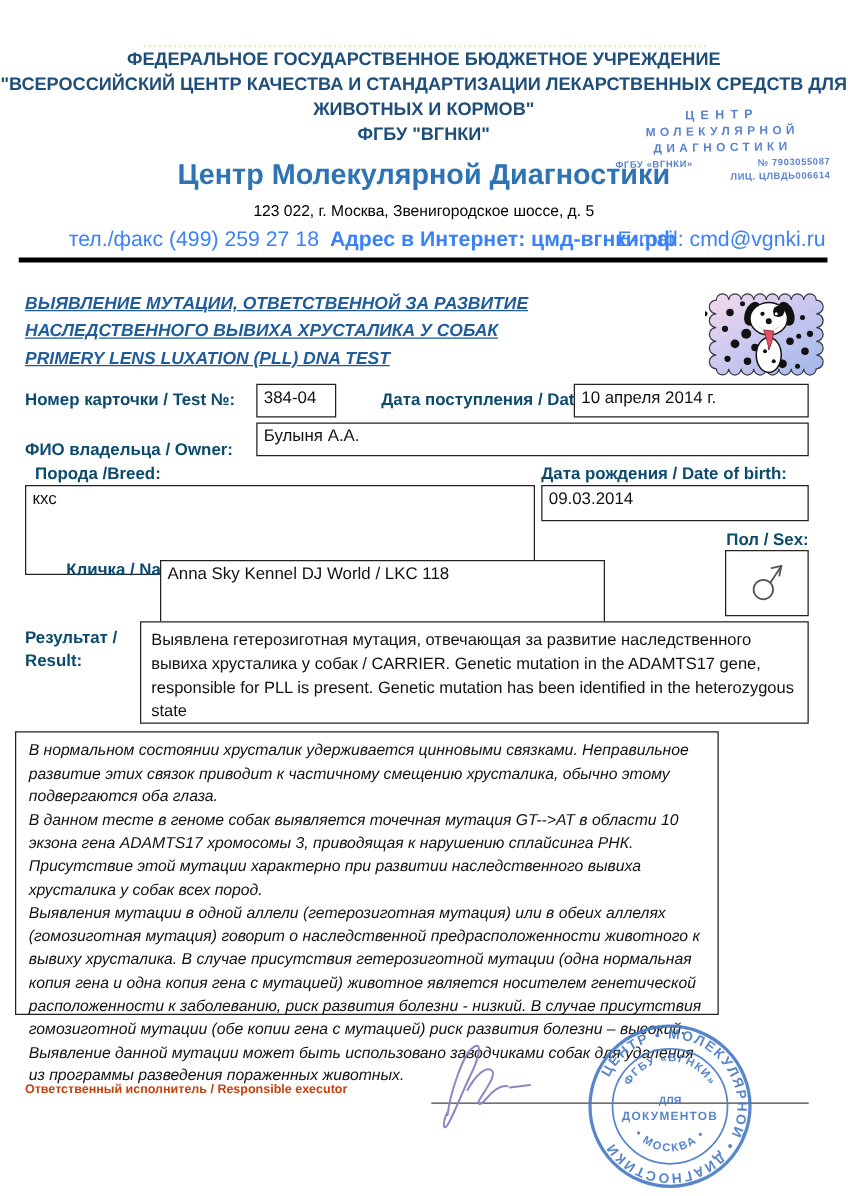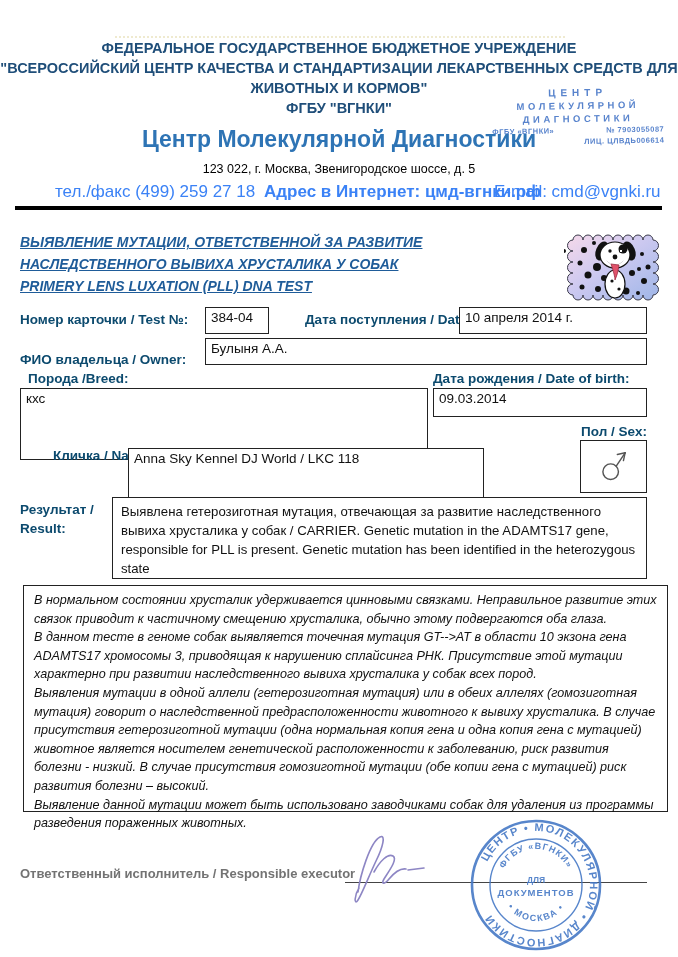--- a/index.html
+++ b/index.html
@@ -21,36 +21,36 @@
     text-decoration:underline;line-height:22px;white-space:nowrap;
   }
   .lbl{font-weight:bold;font-size:13.5px;color:#0c4a6e;white-space:nowrap;}
   .box{
     position:absolute;border:1.5px solid #222;background:#fff;
     font-size:13.5px;color:#111;padding:2px 5px;box-sizing:border-box;
     overflow:hidden;
   }
   .result-text{font-size:13.2px;line-height:19px;}
   .info-box{
-    position:absolute;left:23px;top:585px;width:645px;height:227px;
+    position:absolute;left:12px;top:585px;width:563px;height:227px;
     border:1.5px solid #222;box-sizing:border-box;padding:5px 10px;
     font-style:italic;font-size:12.6px;line-height:18.6px;color:#111;
   }
   .info-box p{margin:0;}
   .corner-stamp{
     position:absolute;left:492px;top:86px;width:172px;
     color:#4273c6;text-align:center;transform:rotate(-1deg);
     opacity:.88;font-weight:bold;
   }
   .cs-l1{font-size:10px;letter-spacing:5px;line-height:13px;}
   .cs-l2{font-size:9.5px;letter-spacing:3.5px;line-height:13px;}
   .cs-l3{font-size:9.5px;letter-spacing:3.5px;line-height:13px;}
   .cs-row{display:flex;justify-content:space-between;font-size:7.5px;line-height:11px;letter-spacing:.5px;}
   .cs-row2{display:flex;justify-content:flex-end;gap:8px;font-size:7.5px;line-height:11px;letter-spacing:.5px;}
-  .exec-label{font-size:13px;font-weight:600;color:#737373;white-space:nowrap;}
+  .exec-label{font-size:10px;font-weight:600;color:#c2410c;white-space:nowrap;}
   .sign-line{border-bottom:1.5px solid #444;}
   .stamp-blue{fill:#4679c6;}
 </style>
 </head>
 <body>
 
 <div class="page">
 
   <div class="abs scan-dots" style="left:115px;top:36px;width:450px;"></div>
 

